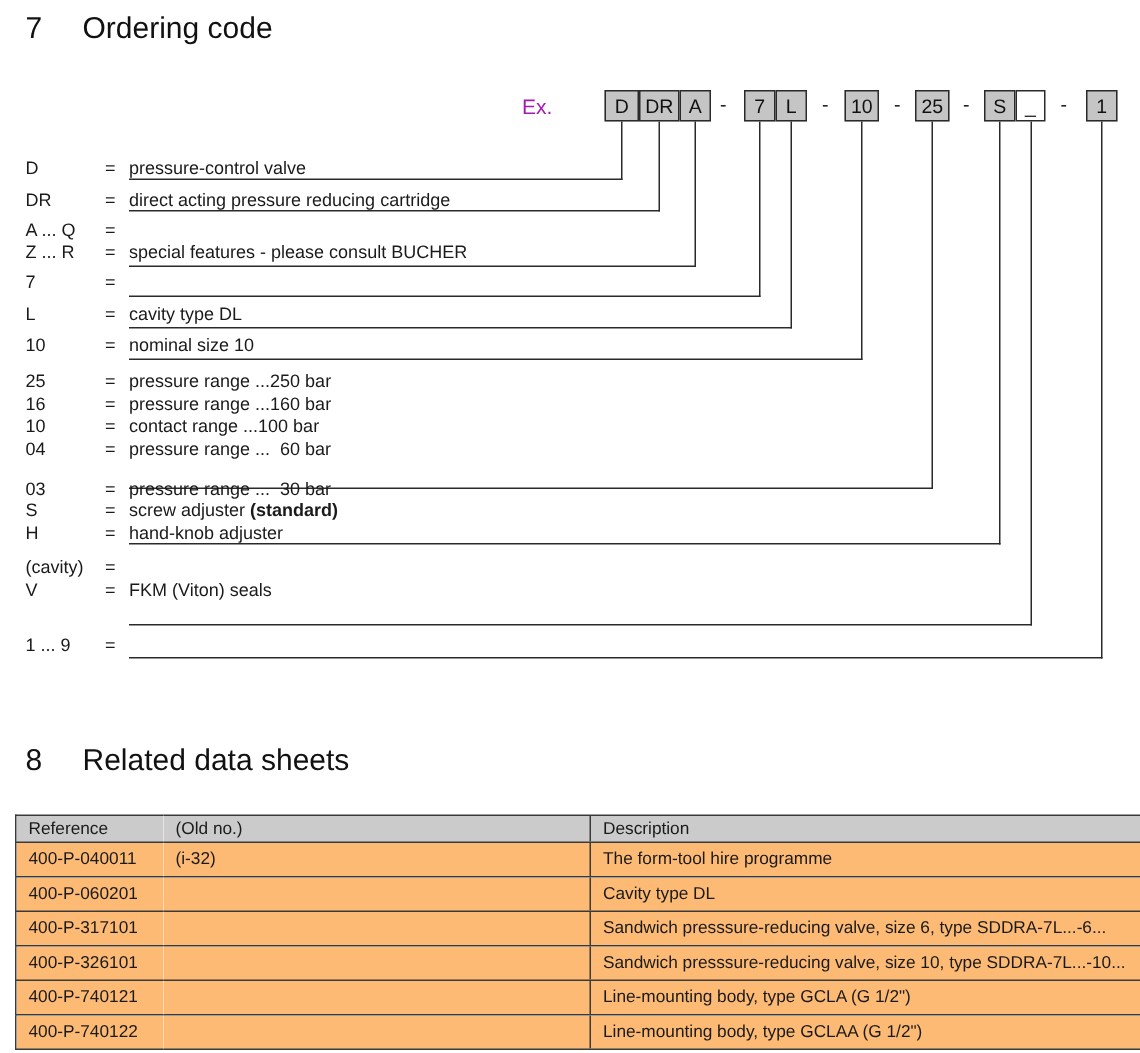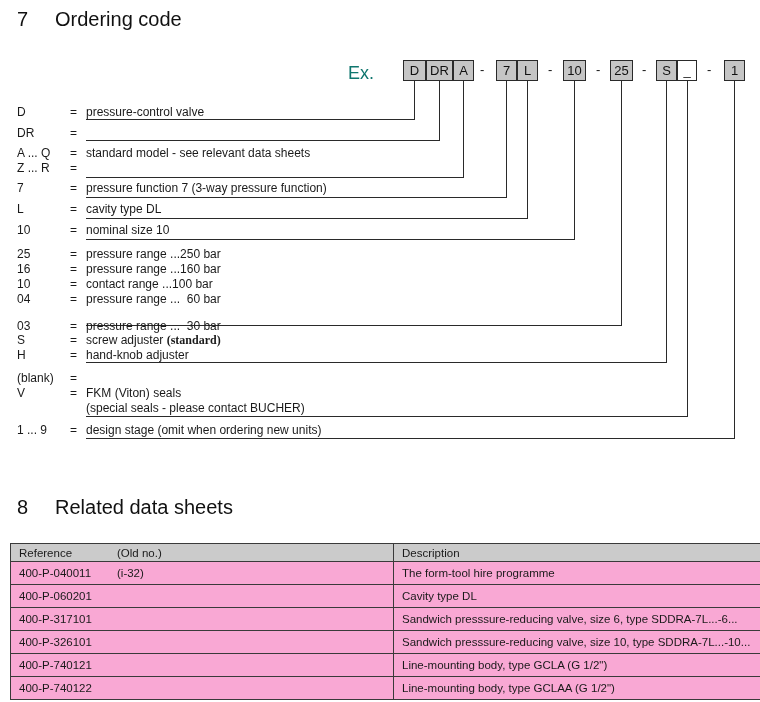--- a/index.html
+++ b/index.html
@@ -4,44 +4,44 @@
 <style>
   html,body{margin:0;padding:0;background:#fff;}
   .page{
     position:relative;width:760px;height:702px;background:#ffffff;
     font-family:"Liberation Sans","DejaVu Sans",sans-serif;color:#1a1a1a;
     overflow:hidden;
   }
   .heading{position:absolute;left:0;width:760px;font-size:20px;color:#111;}
   .heading .num{position:absolute;left:17px;top:0;}
   .heading .ttl{position:absolute;left:55px;top:0;}
-  .ex-label{position:absolute;font-size:18px;color:#0f766e;}
+  .ex-label{position:absolute;font-size:14px;color:#a21caf;}
   .box{
     position:absolute;top:60px;height:21px;background:#c5c5c5;border:1px solid #2a2a2a;
     box-sizing:border-box;font-size:13px;color:#111;text-align:center;line-height:19px;
   }
   .box.white{background:#ffffff;}
   .dash{position:absolute;top:62px;font-size:13px;color:#111;}
   .vline{position:absolute;width:1px;background:#2a2a2a;}
   .hline{position:absolute;height:1px;background:#2a2a2a;left:86px;}
   .row{position:absolute;left:0;width:760px;height:15px;font-size:12px;white-space:pre;}
   .row .lbl{position:absolute;left:17px;top:0;}
   .row .eq{position:absolute;left:70px;top:0;}
   .row .desc{position:absolute;left:86px;top:0;white-space:pre;}
-  .row .desc b{font-weight:bold;font-family:Liberation Serif, serif;}
+  .row .desc b{font-weight:bold;}
   table.ds{
     position:absolute;left:10px;top:543px;width:741px;border-collapse:collapse;
     font-size:11.5px;color:#1a1a1a;table-layout:fixed;
   }
   table.ds th,table.ds td{
     font-weight:normal;text-align:left;padding:0 0 0 8px;border-bottom:1px solid #3a3a3a;
     overflow:hidden;white-space:nowrap;
   }
   table.ds th{background:#cbcbcb;height:17px;border-top:1px solid #3a3a3a;}
-  table.ds td{height:22px;background:#f9a8d4;margin-top:10px;}
+  table.ds td{height:22px;background:#fdba74;margin-top:10px;}
   table.ds .c1{width:90px;border-left:1px solid #3a3a3a;}
   table.ds .c2{width:276px;}
   table.ds .c3{width:375px;border-left:1px solid #3a3a3a;border-right:1px solid #3a3a3a;}
 </style>
 </head>
 <body>
 
 <div class="page">
 
   <div class="heading" style="top:8px">
@@ -91,34 +91,34 @@
   <div class="hline" style="top:438px;width:649px"></div>
 
   <div class="row" style="top:105px">
     <span class="lbl">D</span>
     <span class="eq">=</span>
     <span class="desc">pressure-control valve</span>
   </div>
   <div class="row" style="top:126px">
     <span class="lbl">DR</span>
     <span class="eq">=</span>
+    <span class="desc">direct acting pressure reducing cartridge</span>
   </div>
   <div class="row" style="top:146px">
     <span class="lbl">A ... Q</span>
     <span class="eq">=</span>
-    <span class="desc">standard model - see relevant data sheets</span>
   </div>
   <div class="row" style="top:161px">
     <span class="lbl">Z ... R</span>
     <span class="eq">=</span>
+    <span class="desc">special features - please consult BUCHER</span>
   </div>
   <div class="row" style="top:181px">
     <span class="lbl">7</span>
     <span class="eq">=</span>
-    <span class="desc">pressure function 7 (3-way pressure function)</span>
   </div>
   <div class="row" style="top:202px">
     <span class="lbl">L</span>
     <span class="eq">=</span>
     <span class="desc">cavity type DL</span>
   </div>
   <div class="row" style="top:223px">
     <span class="lbl">10</span>
     <span class="eq">=</span>
     <span class="desc">nominal size 10</span>
@@ -152,35 +152,31 @@
     <span class="lbl">S</span>
     <span class="eq">=</span>
     <span class="desc"><span>screw adjuster </span><b>(standard)</b></span>
   </div>
   <div class="row" style="top:348px">
     <span class="lbl">H</span>
     <span class="eq">=</span>
     <span class="desc">hand-knob adjuster</span>
   </div>
   <div class="row" style="top:371px">
-    <span class="lbl">(blank)</span>
+    <span class="lbl">(cavity)</span>
     <span class="eq">=</span>
   </div>
   <div class="row" style="top:386px">
     <span class="lbl">V</span>
     <span class="eq">=</span>
     <span class="desc">FKM (Viton) seals</span>
   </div>
-  <div class="row" style="top:401px">
-    <span class="desc">(special seals - please contact BUCHER)</span>
-  </div>
   <div class="row" style="top:423px">
     <span class="lbl">1 ... 9</span>
     <span class="eq">=</span>
-    <span class="desc">design stage (omit when ordering new units)</span>
   </div>
 
   <div class="heading" style="top:496px">
     <span class="num">8</span>
     <span class="ttl">Related data sheets</span>
   </div>
 
   <table class="ds">
     <thead>
       <tr>

